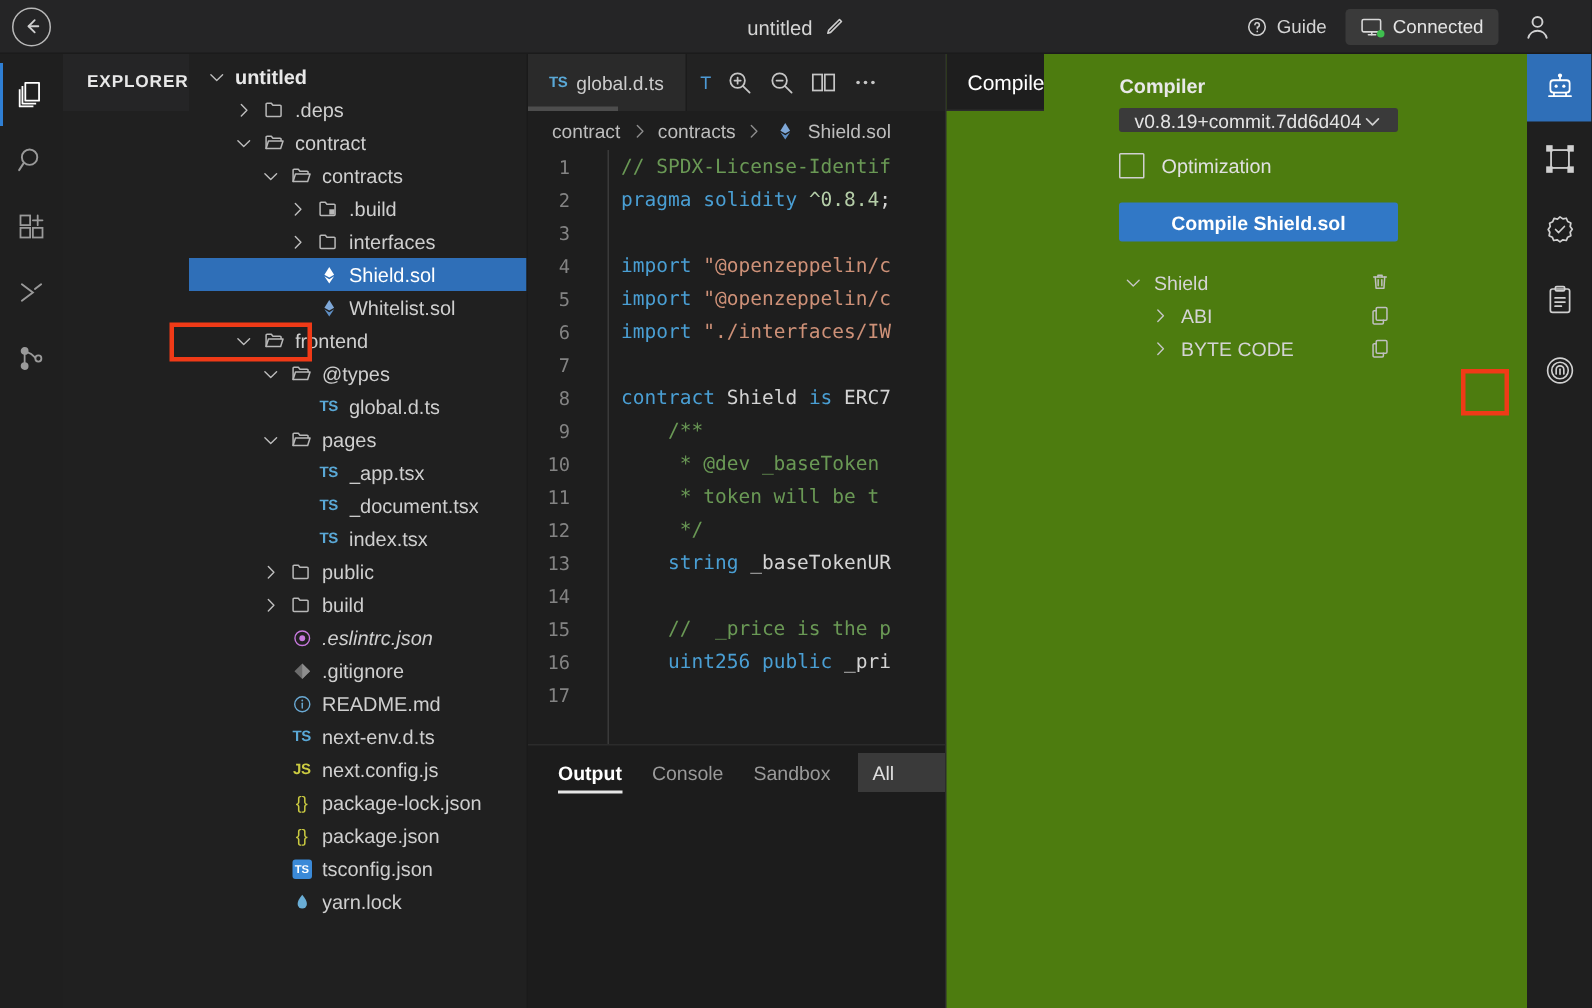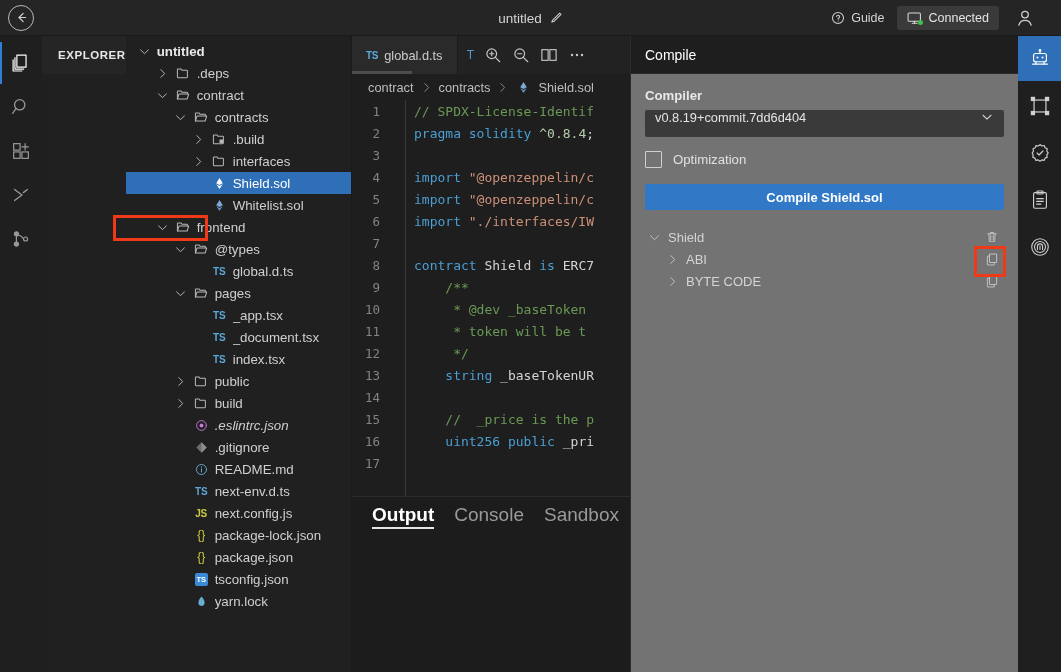--- a/index.html
+++ b/index.html
@@ -162,48 +162,48 @@
   .panel {
     flex: 0 0 176px; background: #1c1c1c; display: flex; flex-direction: column;
     border-top: 1px solid #2b2b2b;
   }
   .panel-tabs {
     height: 36px; flex: 0 0 36px; display: flex; align-items: center; gap: 0;
     padding-left: 10px;
   }
   .ptab {
     padding: 0 10px; height: 36px; display: flex; align-items: center;
-    font-size: 19px; color: #9a9a9a; cursor: pointer; position: relative;
+    font-size: 13px; color: #9a9a9a; cursor: pointer; position: relative;
   }
   .ptab.active { color: #ffffff; font-weight: bold; }
   .ptab.active::after {
     content: ""; position: absolute; left: 10px; right: 10px; bottom: 4px;
     height: 2px; background: #e6e6e6;
   }
   .filter-chip {
     margin-left: 8px; height: 26px; min-width: 96px; background: #3a3a3a;
     display: flex; align-items: center; padding: 0 10px;
     font-size: 13px; color: #e0e0e0; cursor: pointer;
   }
   .panel-body { flex: 1 1 auto; }
 
   
   .compile-panel {
-    width: 388px; flex: 0 0 388px; background: #737373;
-    border-left: 1px solid #2c2c2c; display: flex; flex-direction: column;
+    width: 388px; flex: 0 0 388px; background: #4d7c0f;
+    border-left: 1px solid #2c2c2c; display: flex; flex-direction: row; gap: 36px;
   }
   .cp-header {
     height: 38px; flex: 0 0 38px; display: flex; align-items: center;
     padding-left: 14px; font-size: 14px; color: #ffffff; background: #1e1e1e;
     border-bottom: 1px solid #2c2c2c;
   }
   .cp-body { padding: 14px 14px 0 14px; }
   .cp-label { font-size: 13.2px; font-weight: bold; color: #e8e8e8; margin-bottom: 7px; }
   .select {
-    height: 27px; background: #3a3a3a; display: flex; align-items: flex-start;
+    height: 16px; background: #3a3a3a; display: flex; align-items: flex-end;
     justify-content: space-between; padding: 0 10px; font-size: 12.8px;
     color: #e4e4e4; cursor: pointer; border-radius: 2px;
   }
   .check-row { display: flex; align-items: center; gap: 11px; margin-top: 14px; cursor: pointer; }
   .checkbox {
     width: 17px; height: 17px; border: 1.6px solid #d0d0d0; background: transparent;
     border-radius: 1px;
   }
   .check-lbl { font-size: 13.2px; color: #e0e0e0; }
   .compile-btn {

